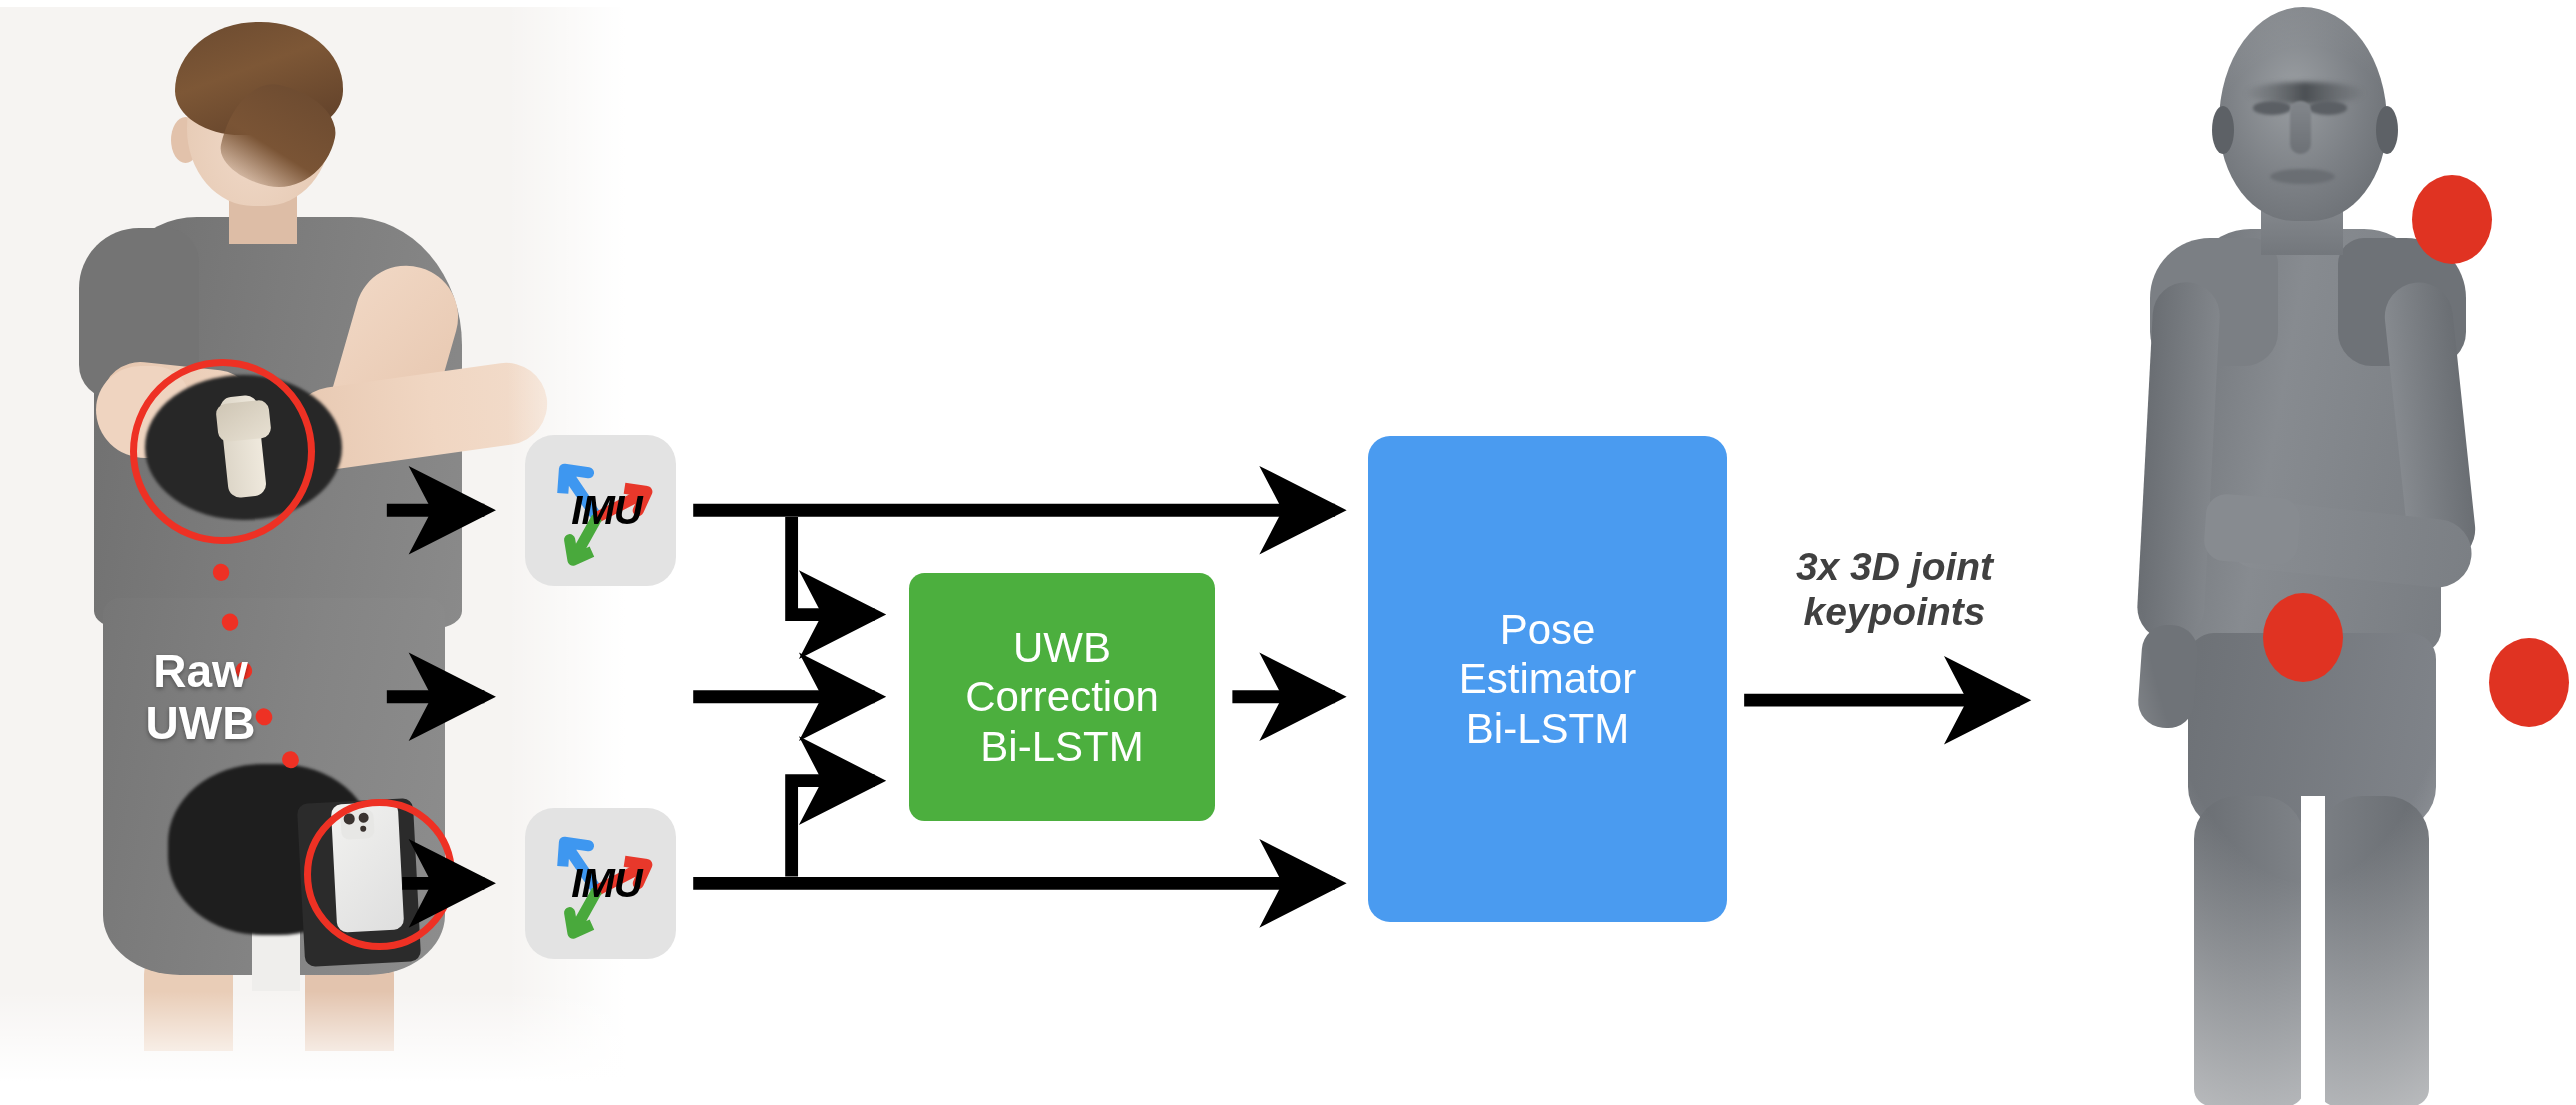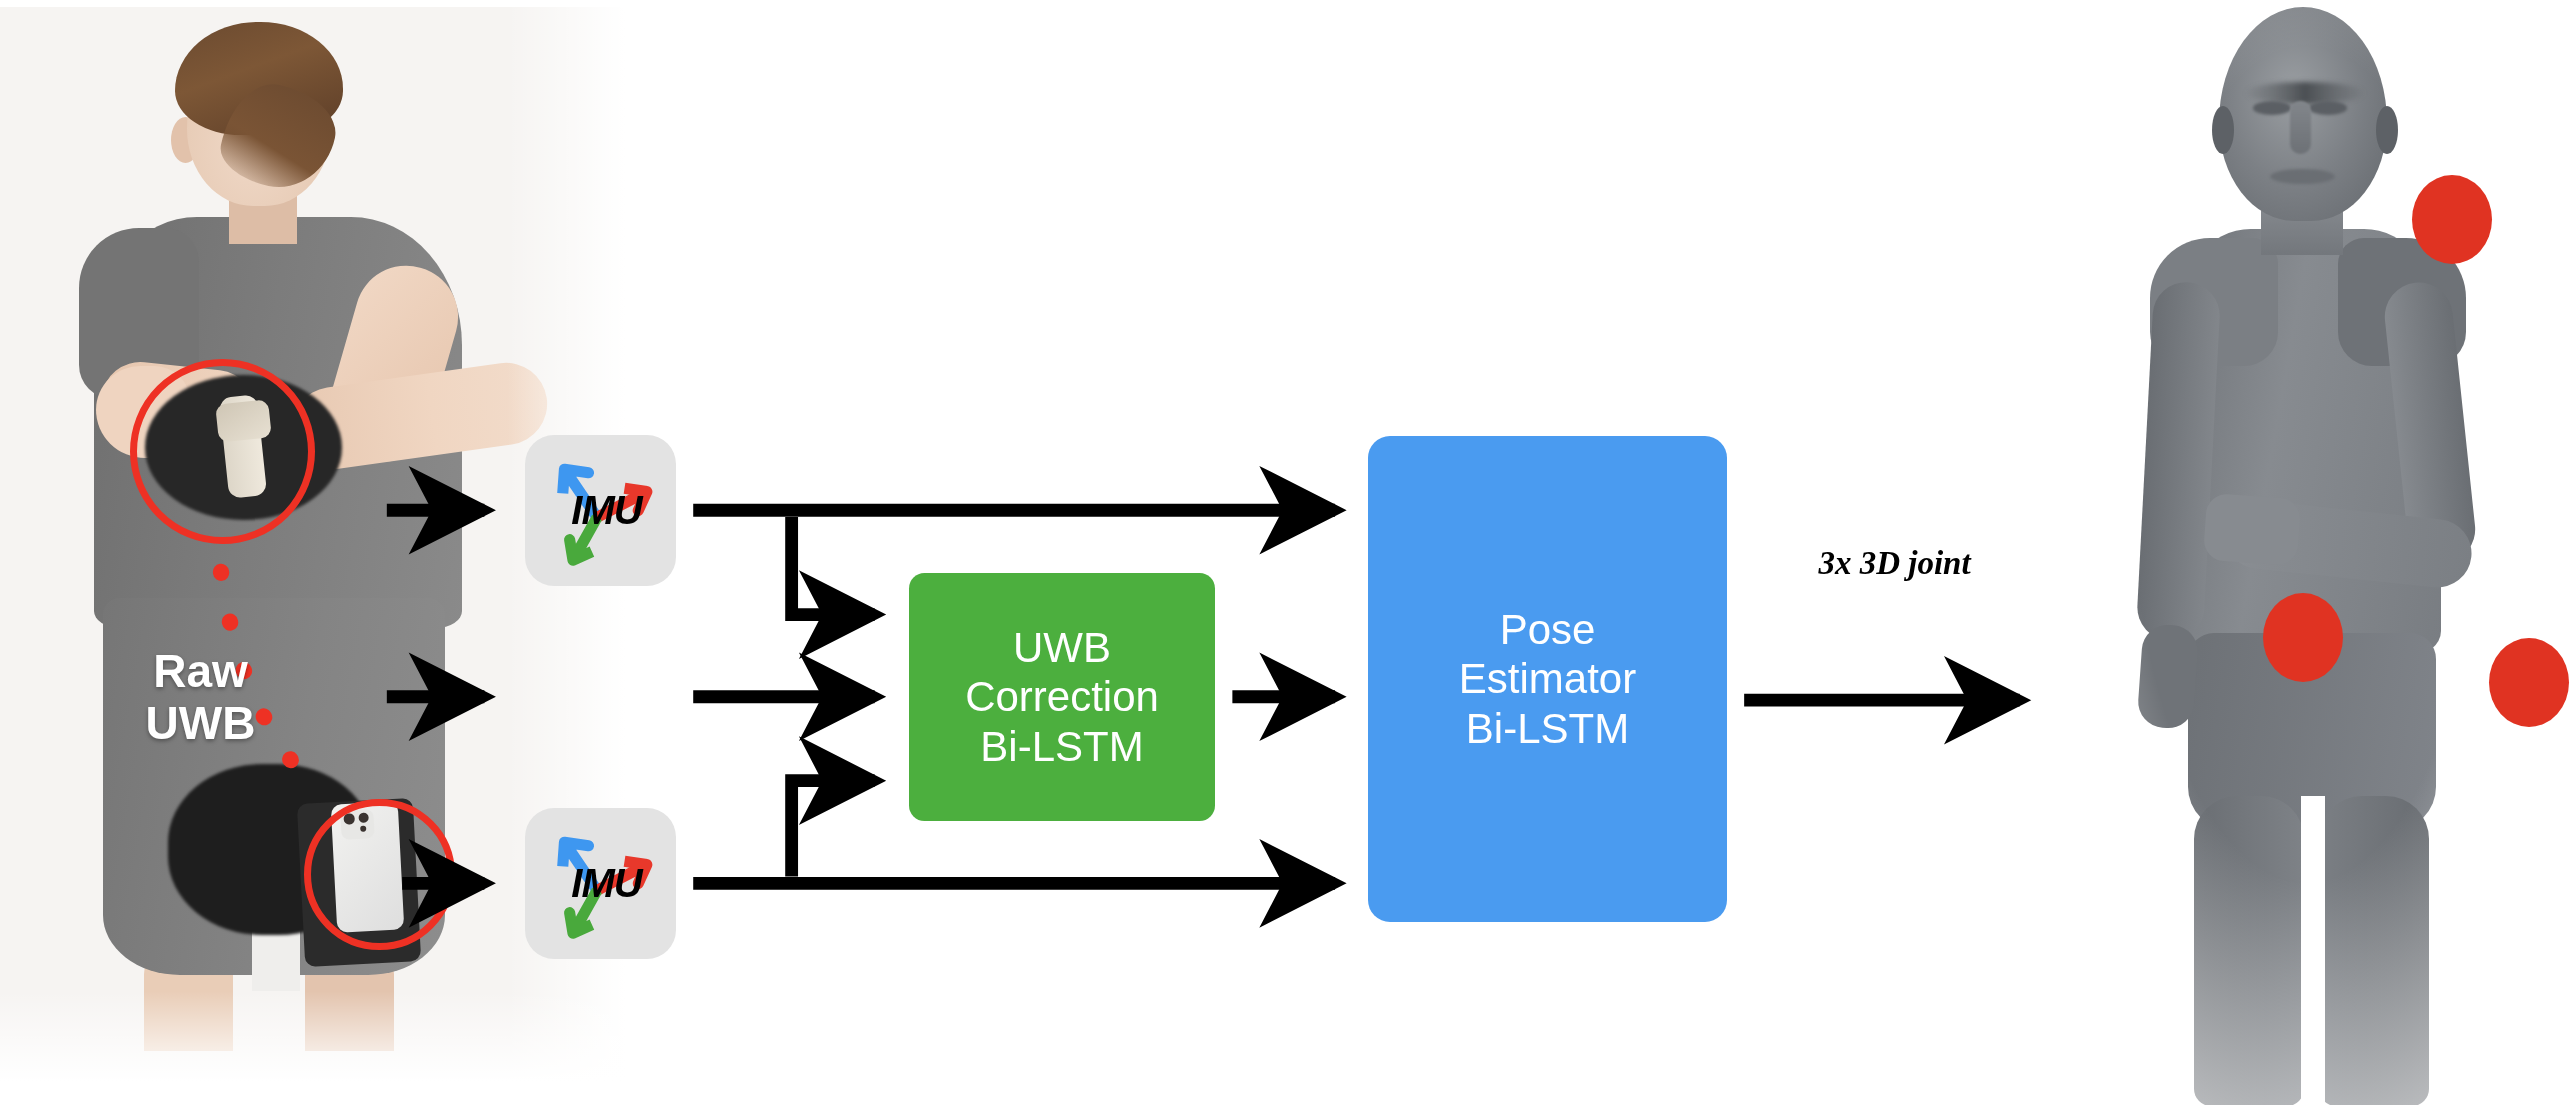--- a/index.html
+++ b/index.html
@@ -189,22 +189,22 @@
     left:1368px; top:436px; width:359px; height:486px;
     background:#4A9BF0; font-size:42px; border-radius:22px;
   }
 
   
   #arrows{ position:absolute; left:0; top:0; width:2576px; height:1106px; z-index:48; }
 
   
   .out-label{
     position:absolute; left:1730px; top:544px; width:329px;
-    z-index:49; color:#000000; font-weight:bold; font-style:italic;
-    font-size:33px; line-height:1.16; text-align:center;font-family:Liberation Serif, serif;
+    z-index:49; color:#404040; font-weight:bold; font-style:italic;
+    font-size:39px; line-height:1.16; text-align:center;
   }
 
   
   .mesh-panel{
     position:absolute; left:2037px; top:0px; width:539px; height:1106px;
     z-index:20; overflow:hidden;
   }
   .m-head{
     position:absolute; left:182px; top:6.8px; width:168px; height:214px;
     background:radial-gradient(ellipse at 44% 40%, #9a9ea2 0%, #7c8085 50%, #63676c 100%);
@@ -411,20 +411,21 @@
   <div class="proc-box" id="box-pose">
     <div>
       <div>Pose</div>
       <div>Estimator</div>
       <div>Bi-LSTM</div>
     </div>
   </div>
 
   <div class="out-label">
     <div>3x 3D joint</div>
+    <div>keypoints</div>
   </div>
 
   <div class="mesh-panel">
     <div class="m-torso"></div>
     <div class="m-shoulderL"></div>
     <div class="m-shoulderR"></div>
     <div class="m-pelvis"></div>
     <div class="m-legL"></div>
     <div class="m-legR"></div>
     <div class="m-legGap"></div>

